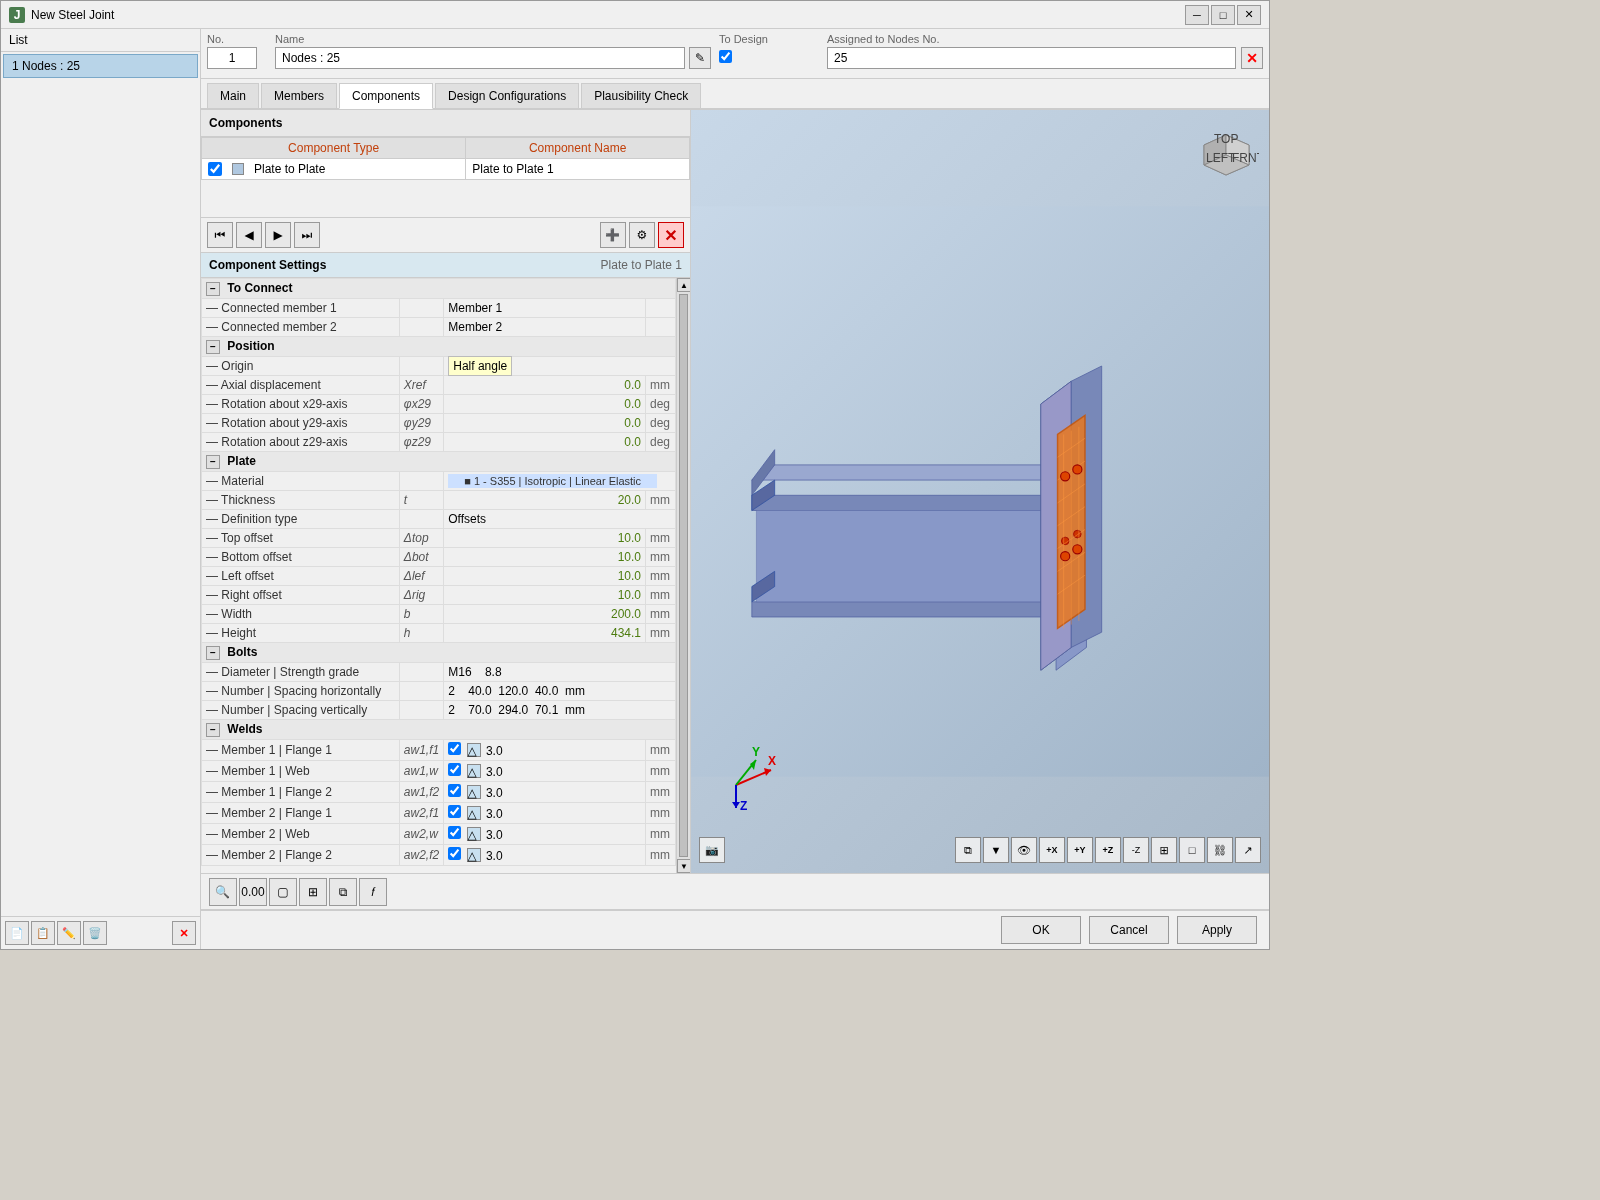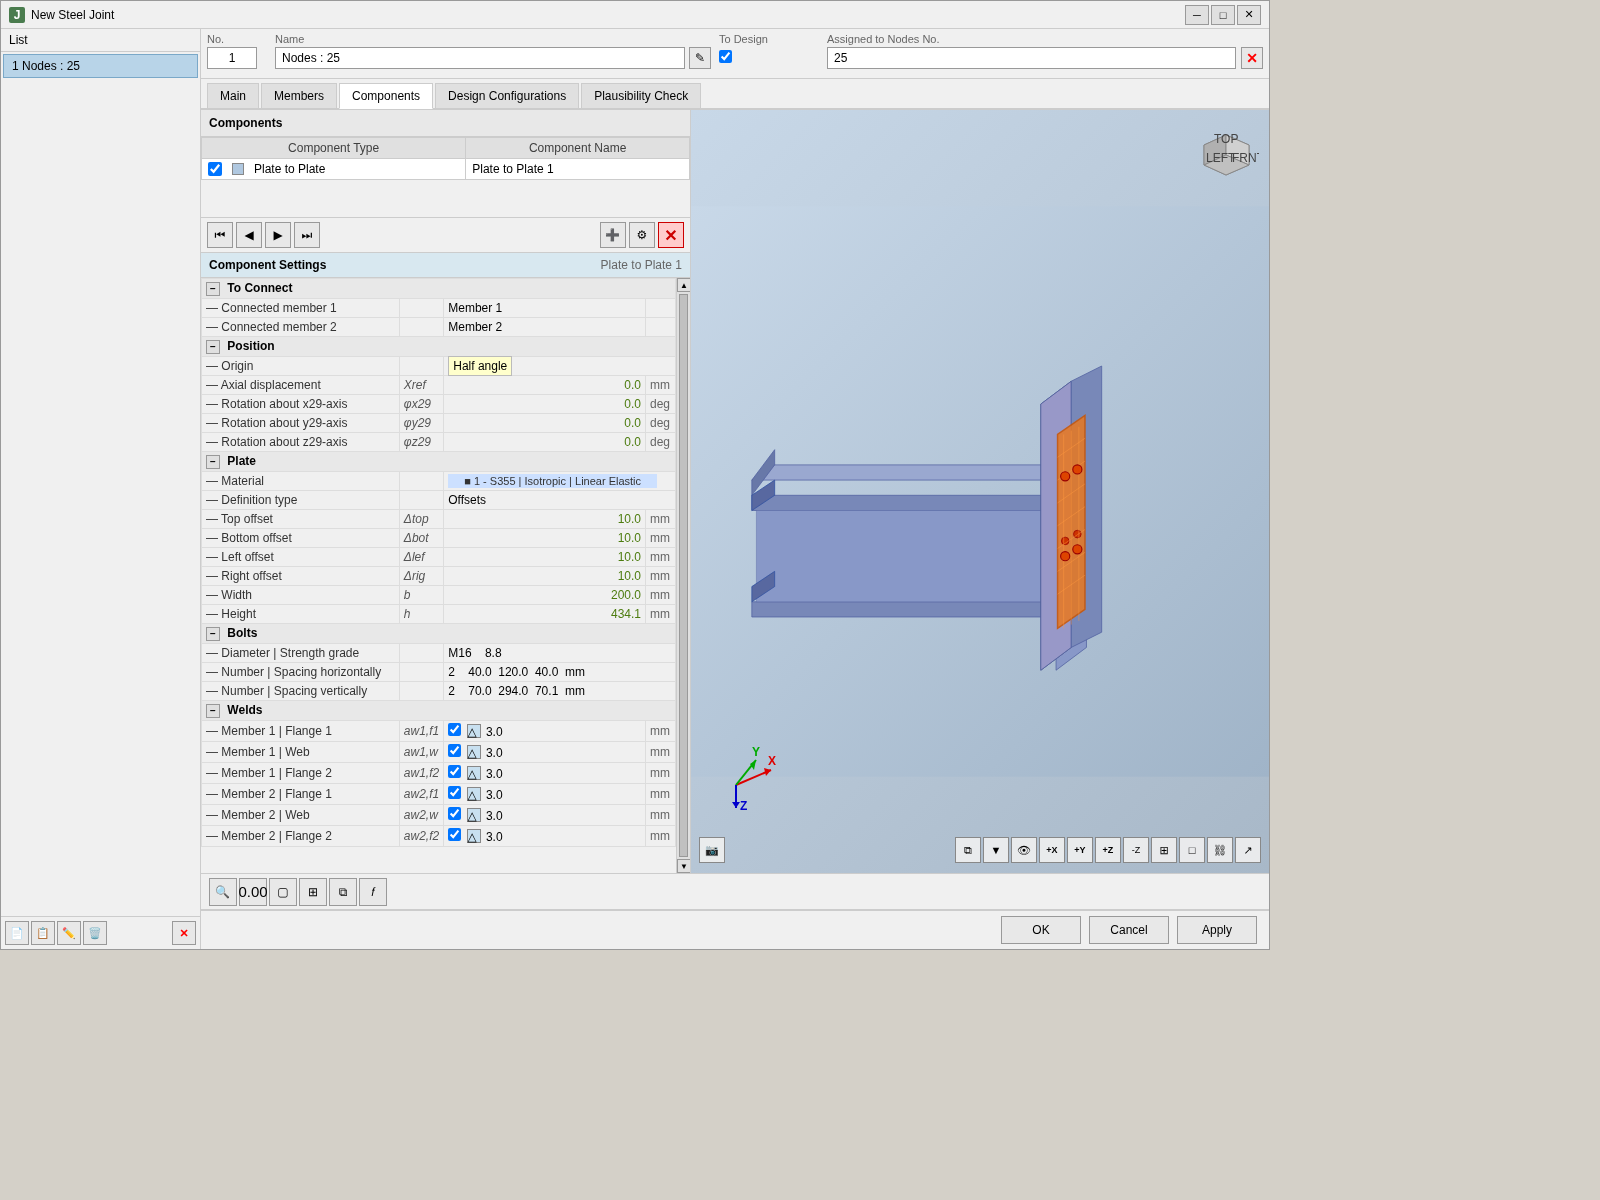--- a/index.html
+++ b/index.html
@@ -47,21 +47,21 @@
     
     
     .middle-area { flex: 1; display: flex; overflow: hidden; }
     
     
     .settings-panel { width: 490px; background: #f0f0f0; border-right: 1px solid #ccc; display: flex; flex-direction: column; overflow: hidden; }
     
     .components-header { padding: 6px 8px; font-weight: bold; background: #e8e8e8; border-bottom: 1px solid #ccc; }
     
     .component-table { width: 100%; border-collapse: collapse; }
-    .component-table th { background: #e0e0e0; border: 1px solid #ccc; padding: 3px 6px; text-align: center; font-weight: normal; color: #404040; }
+    .component-table th { background: #e0e0e0; border: 1px solid #ccc; padding: 3px 6px; text-align: center; font-weight: normal; color: #c2410c; }
     .component-table td { border: 1px solid #ccc; padding: 3px 6px; }
     .component-row td { background: white; }
     .component-checkbox { width: 14px; height: 14px; margin-right: 4px; }
     .component-icon { display: inline-block; width: 12px; height: 12px; background: #b0c8e0; border: 1px solid #888; margin-right: 4px; vertical-align: middle; }
     
     .component-toolbar { display: flex; padding: 4px 6px; gap: 4px; border-bottom: 1px solid #ccc; justify-content: space-between; align-items: center; }
     .ct-left { display: flex; gap: 3px; }
     .ct-right { display: flex; gap: 3px; }
     
     .toolbar-btn { width: 26px; height: 26px; border: 1px solid #999; background: #e8e8e8; cursor: pointer; display: flex; align-items: center; justify-content: center; font-size: 12px; }
@@ -301,20 +301,26 @@
                       <span class="section-toggle">−</span>
                       <span>Plate</span>
                     </td>
                   </tr>
                   <tr>
                     <td class="prop-indent">— Material</td>
                     <td></td>
                     <td colspan="2">
                       <span class="material-value" style="background:#cce0ff; padding:1px 16px; font-size:11px;">■ 1 - S355 | Isotropic | Linear Elastic</span>
                     </td>
+                  </tr>
+                  <tr>
+                    <td class="prop-indent">— Thickness</td>
+                    <td class="prop-symbol">t</td>
+                    <td class="prop-value">20.0</td>
+                    <td class="prop-unit">mm</td>
                   </tr>
                   <tr>
                     <td class="prop-indent">— Definition type</td>
                     <td></td>
                     <td colspan="2">Offsets</td>
                   </tr>
                   <tr>
                     <td class="prop-indent">— Top offset</td>
                     <td class="prop-symbol">Δtop</td>
                     <td class="prop-value">10.0</td>
@@ -566,21 +572,21 @@
               <button class="view-btn">⛓</button>
               <button class="view-btn">↗</button>
             </div>
           </div>
         </div>
       </div>
 
       <div class="bottom-toolbar">
         <div class="bottom-btn-group">
           <button class="bottom-btn">🔍</button>
-          <button class="bottom-btn" style="font-size:15px;">0.00</button>
+          <button class="bottom-btn" style="font-size:12px;">0.00</button>
           <button class="bottom-btn">▢</button>
           <button class="bottom-btn">⊞</button>
           <button class="bottom-btn">⧉</button>
           <button class="bottom-btn">𝑓</button>
         </div>
       </div>
 
       <div class="dialog-footer">
         <button class="footer-btn">OK</button>
         <button class="footer-btn">Cancel</button>

